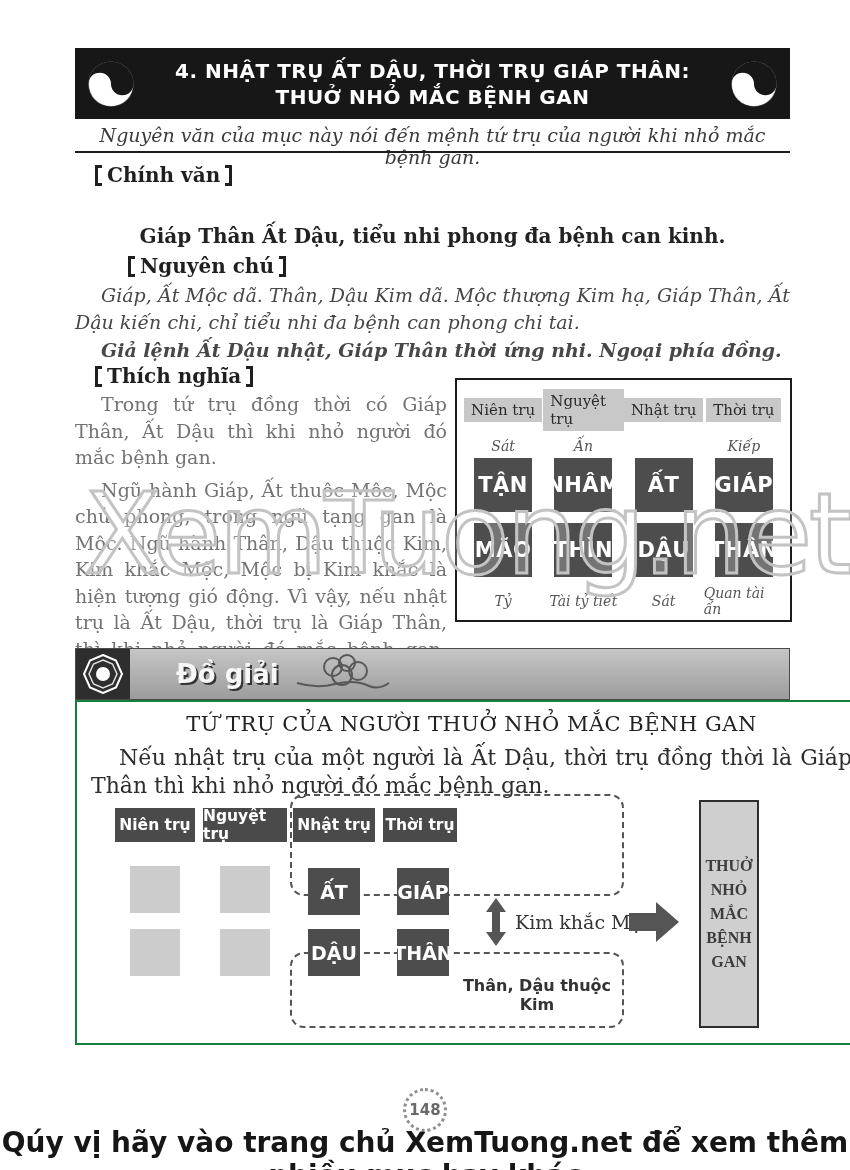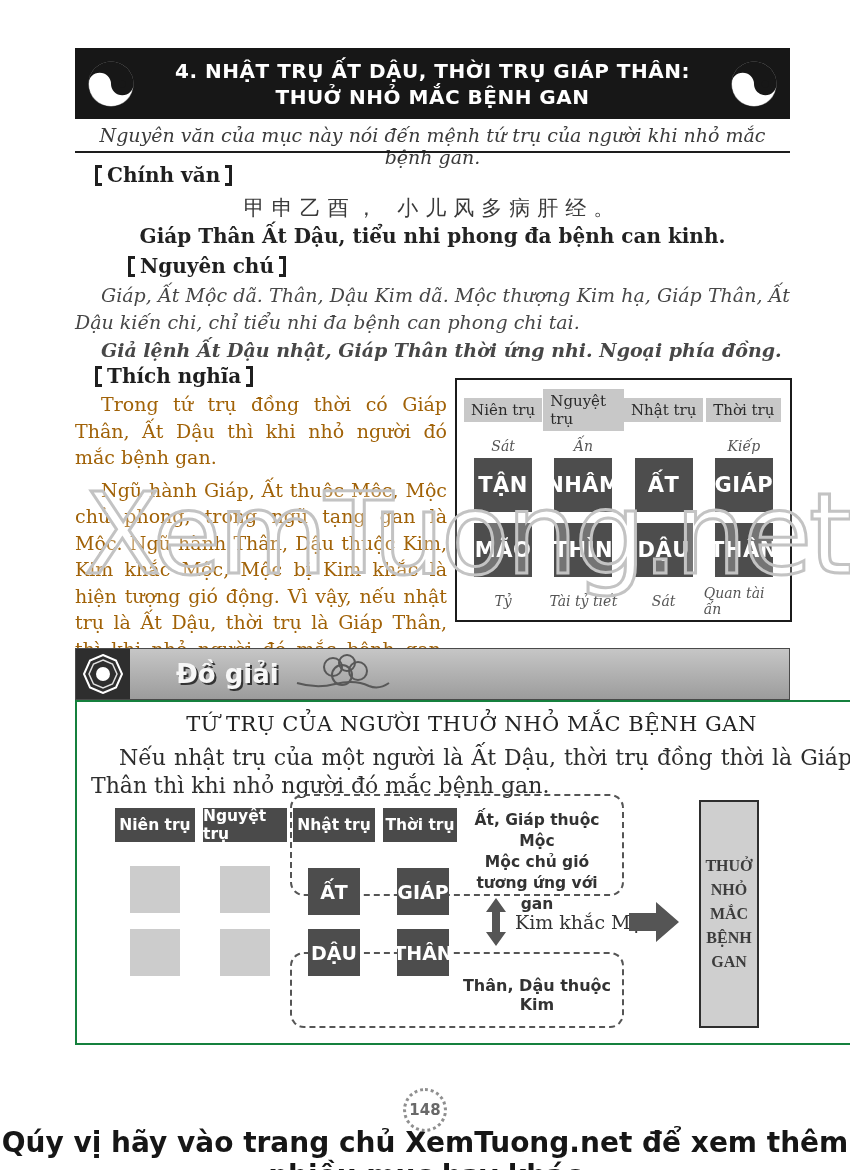--- a/index.html
+++ b/index.html
@@ -23,21 +23,21 @@
   .br{width:7px;height:21px;border:3px solid #1f1f1f;box-sizing:border-box;}
   .br-l{border-right:none;}
   .br-r{border-left:none;}
 
   .cn-line{left:75px;top:194px;width:715px;text-align:center;font-size:21px;letter-spacing:7px;color:#3a3a3a;}
   .vn-line{left:75px;top:224px;width:715px;text-align:center;font-weight:bold;font-size:20px;color:#222;}
 
   .ital-para{left:75px;width:715px;font-style:italic;font-size:19px;line-height:27px;color:#474747;
              text-align:justify;text-indent:26px;}
 
-  .body-col{left:75px;top:391px;width:372px;font-size:19px;line-height:26.5px;color:#a16207;text-align:justify;}
+  .body-col{left:75px;top:391px;width:372px;font-size:19px;line-height:26.5px;color:#737373;text-align:justify;}
   .body-col p{margin:0 0 6px 0;text-indent:26px;}
 
   
   .ptable{left:455px;top:378px;width:337px;height:244px;border:2px solid #1b1b1b;background:#fff;
           box-sizing:border-box;padding:9px 6px 4px;display:flex;flex-direction:column;}
   .trow{display:grid;grid-template-columns:repeat(4,1fr);align-items:center;justify-items:center;}
   .chip{background:#c8c8c8;padding:3px 7px;font-size:15px;color:#2a2a2a;}
   .ilbl{font-style:italic;font-size:14px;color:#555;height:24px;display:flex;align-items:center;}
   .row-lbl1{margin-top:3px;}
   .stone{width:58px;height:54px;background:#4d4d4d;color:#fff;font-weight:bold;font-size:21px;
@@ -110,21 +110,20 @@
   <div class="abs intro">Nguyên văn của mục này nói đến mệnh tứ trụ của người khi nhỏ mắc bệnh gan.</div>
   <div class="abs rule"></div>
 
   <div class="abs" style="left:95px;top:163px;">
     <span class="seclabel">
         <span class="br br-l"></span>
         <span>Chính văn</span>
         <span class="br br-r"></span>
       </span>
   </div>
-  <div class="abs cn-line">甲申乙酉， 小儿风多病肝经。</div>
   <div class="abs vn-line">Giáp Thân Ất Dậu, tiểu nhi phong đa bệnh can kinh.</div>
 
   <div class="abs" style="left:95px;top:254px;padding-left:33px;">
     <span class="seclabel">
         <span class="br br-l"></span>
         <span>Nguyên chú</span>
         <span class="br br-r"></span>
       </span>
   </div>
   <div class="abs ital-para" style="top:282px;">Giáp, Ất Mộc dã. Thân, Dậu Kim dã. Mộc thượng Kim hạ, Giáp Thân, Ất Dậu kiến chi, chỉ tiểu nhi đa bệnh can phong chi tai.</div>
@@ -213,23 +212,20 @@
     <div class="gbox" style="left:53px;top:164px;"></div>
     <div class="gbox" style="left:143px;top:164px;"></div>
     <div class="gbox" style="left:53px;top:227px;"></div>
     <div class="gbox" style="left:143px;top:227px;"></div>
 
     <div class="dbox sans" style="left:231px;top:166px;">ẤT</div>
     <div class="dbox sans" style="left:320px;top:166px;">GIÁP</div>
     <div class="dbox sans" style="left:231px;top:227px;">DẬU</div>
     <div class="dbox sans" style="left:320px;top:227px;">THÂN</div>
 
-    <div class="nt sans preline" style="left:385px;top:108px;width:150px;font-size:15.5px;line-height:21px;">Ất, Giáp thuộc Mộc
-Mộc chủ gió
-tương ứng với gan</div>
     <svg class="abs" style="left:408px;top:196px;z-index:2;" width="22" height="48" viewBox="0 0 22 48">
       <path d="M11 0 L21 14 L15 14 L15 34 L21 34 L11 48 L1 34 L7 34 L7 14 L1 14 Z" fill="#555"></path>
     </svg>
     <div class="kkm" style="left:438px;top:209px;">Kim khắc Mộc</div>
     <div class="nt sans" style="left:385px;top:274px;width:150px;font-size:16px;">Thân, Dậu thuộc Kim</div>
 
     <svg class="abs" style="left:552px;top:198px;z-index:2;" width="50" height="44" viewBox="0 0 50 44">
       <path d="M0 13 H27 V2 L50 22 L27 42 V31 H0 Z" fill="#555"></path>
     </svg>
     <div class="resbox sans preline">THUỞ

